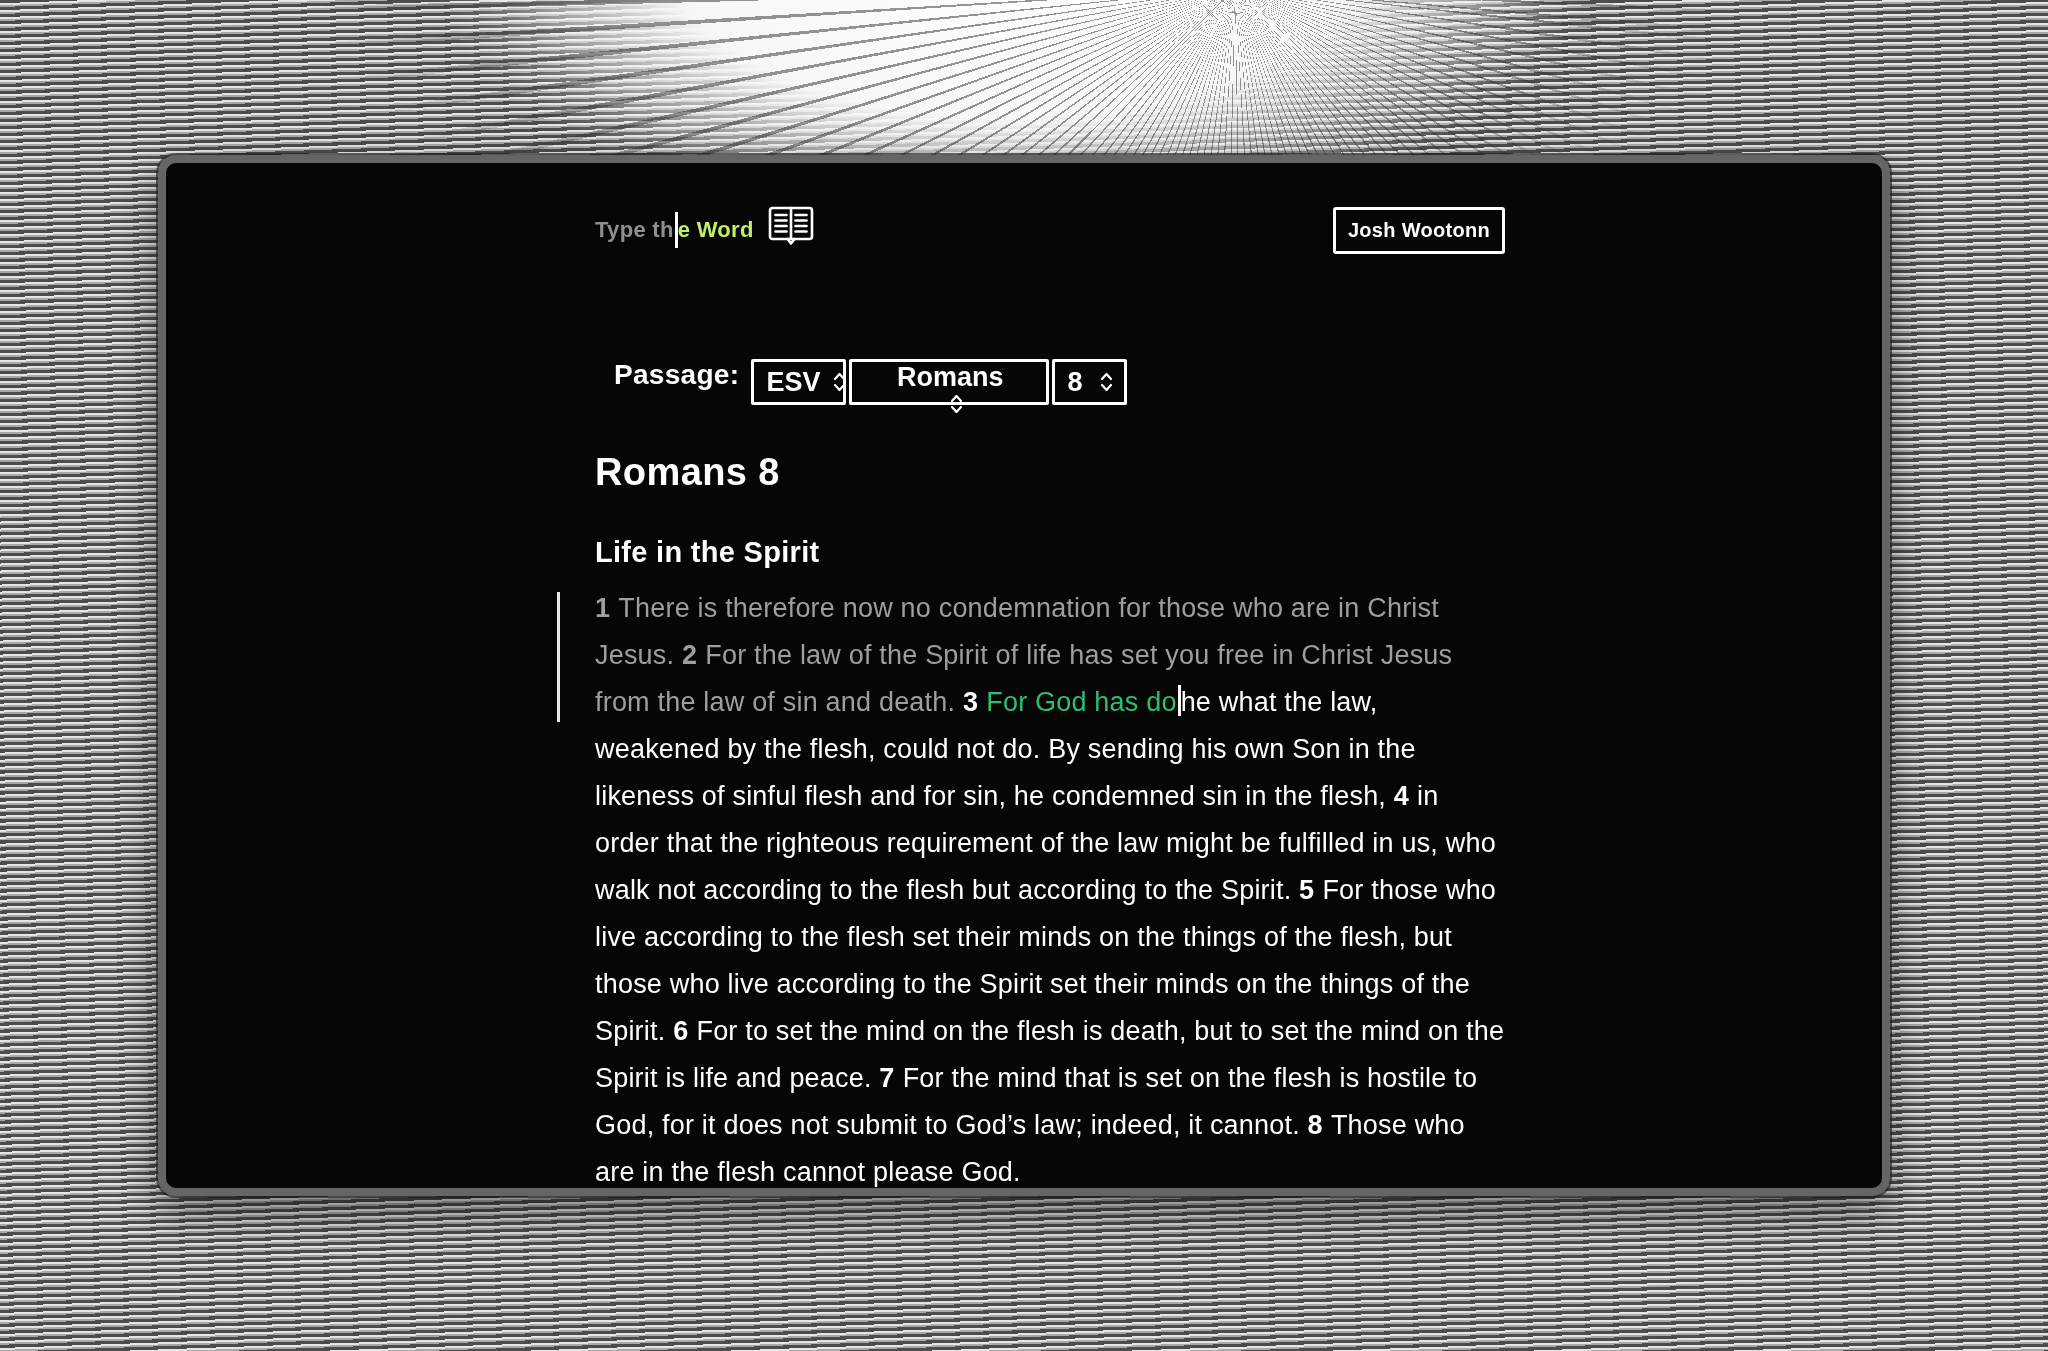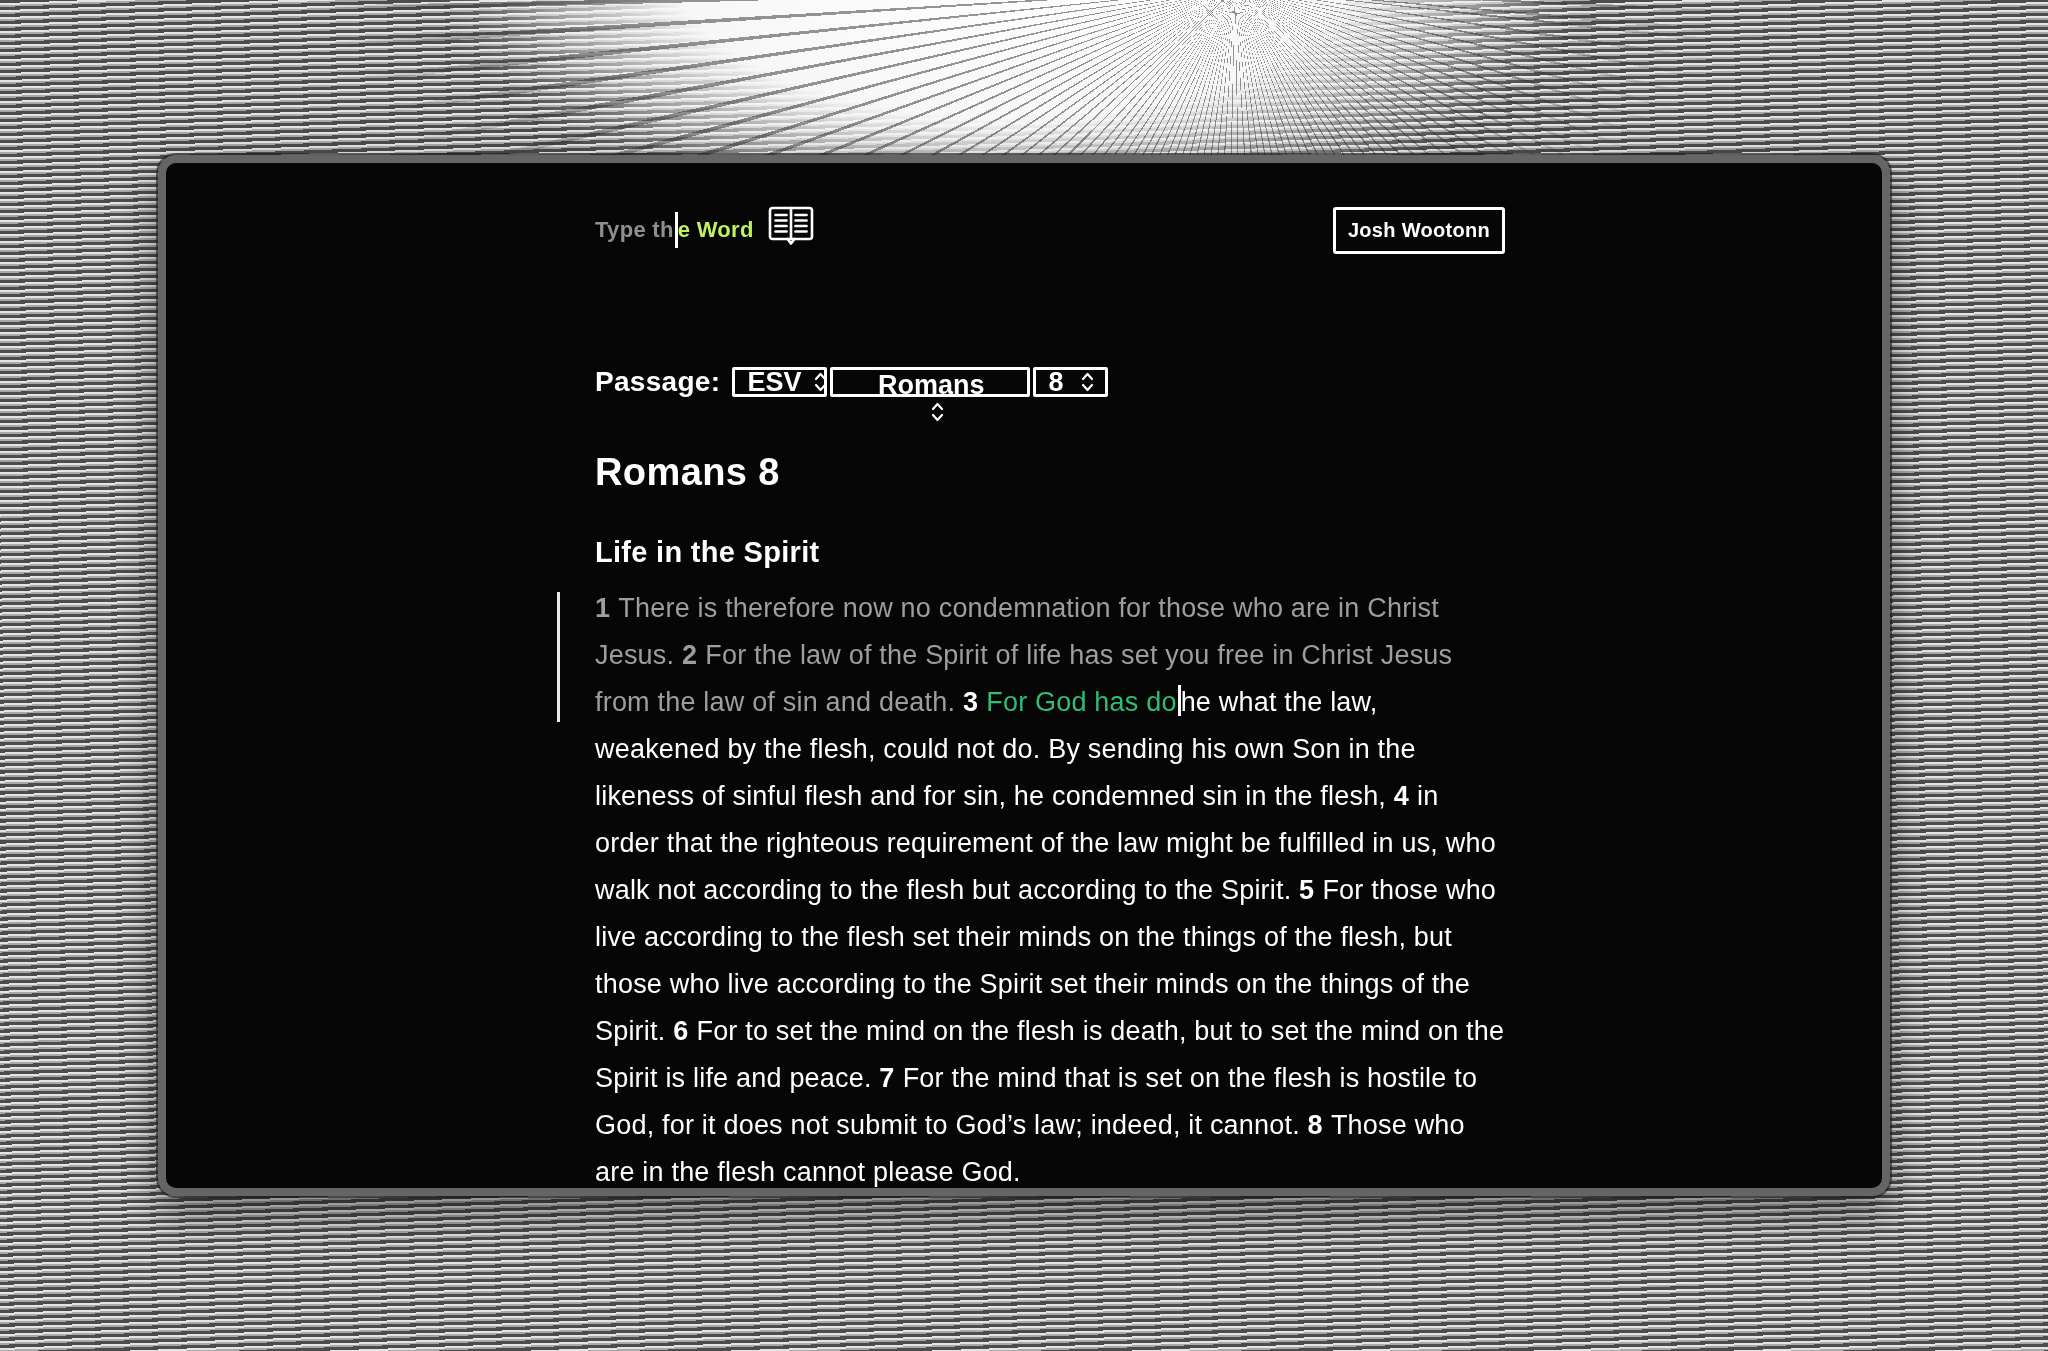--- a/index.html
+++ b/index.html
@@ -58,25 +58,25 @@
   }
   .caret.hdr{height:36px;}
   .user-btn{
     background:transparent;color:#fff;
     border:3px solid #fff;border-radius:3px;
     font-family:inherit;font-size:20px;font-weight:700;letter-spacing:.3px;
     padding:6px 12px;height:47px;box-sizing:border-box;cursor:pointer;
   }
 
   
-  .passage-row{display:flex;align-items:center;margin-top:105px;height:46px;}
+  .passage-row{display:flex;margin-top:105px;height:46px;margin-left:19px;}
   .plabel{font-size:28px;font-weight:700;margin-right:12px;letter-spacing:.3px;}
   .select{
     display:flex;align-items:center;justify-content:space-between;
-    box-sizing:border-box;height:30px;
+    box-sizing:border-box;height:46px;
     background:#060606;color:#fff;
     border:3px solid #fff;border-radius:2px;
     padding:0 10px 0 12px;margin-right:3px;
     font-family:inherit;font-size:27px;font-weight:600;cursor:pointer;
   }
   .select .stepper{margin-left:12px;display:flex;align-items:center;}
   .sel-translation{width:95px;}
   .sel-book{width:200px;flex-direction:column;}
   .sel-chapter{width:75px;}
 

